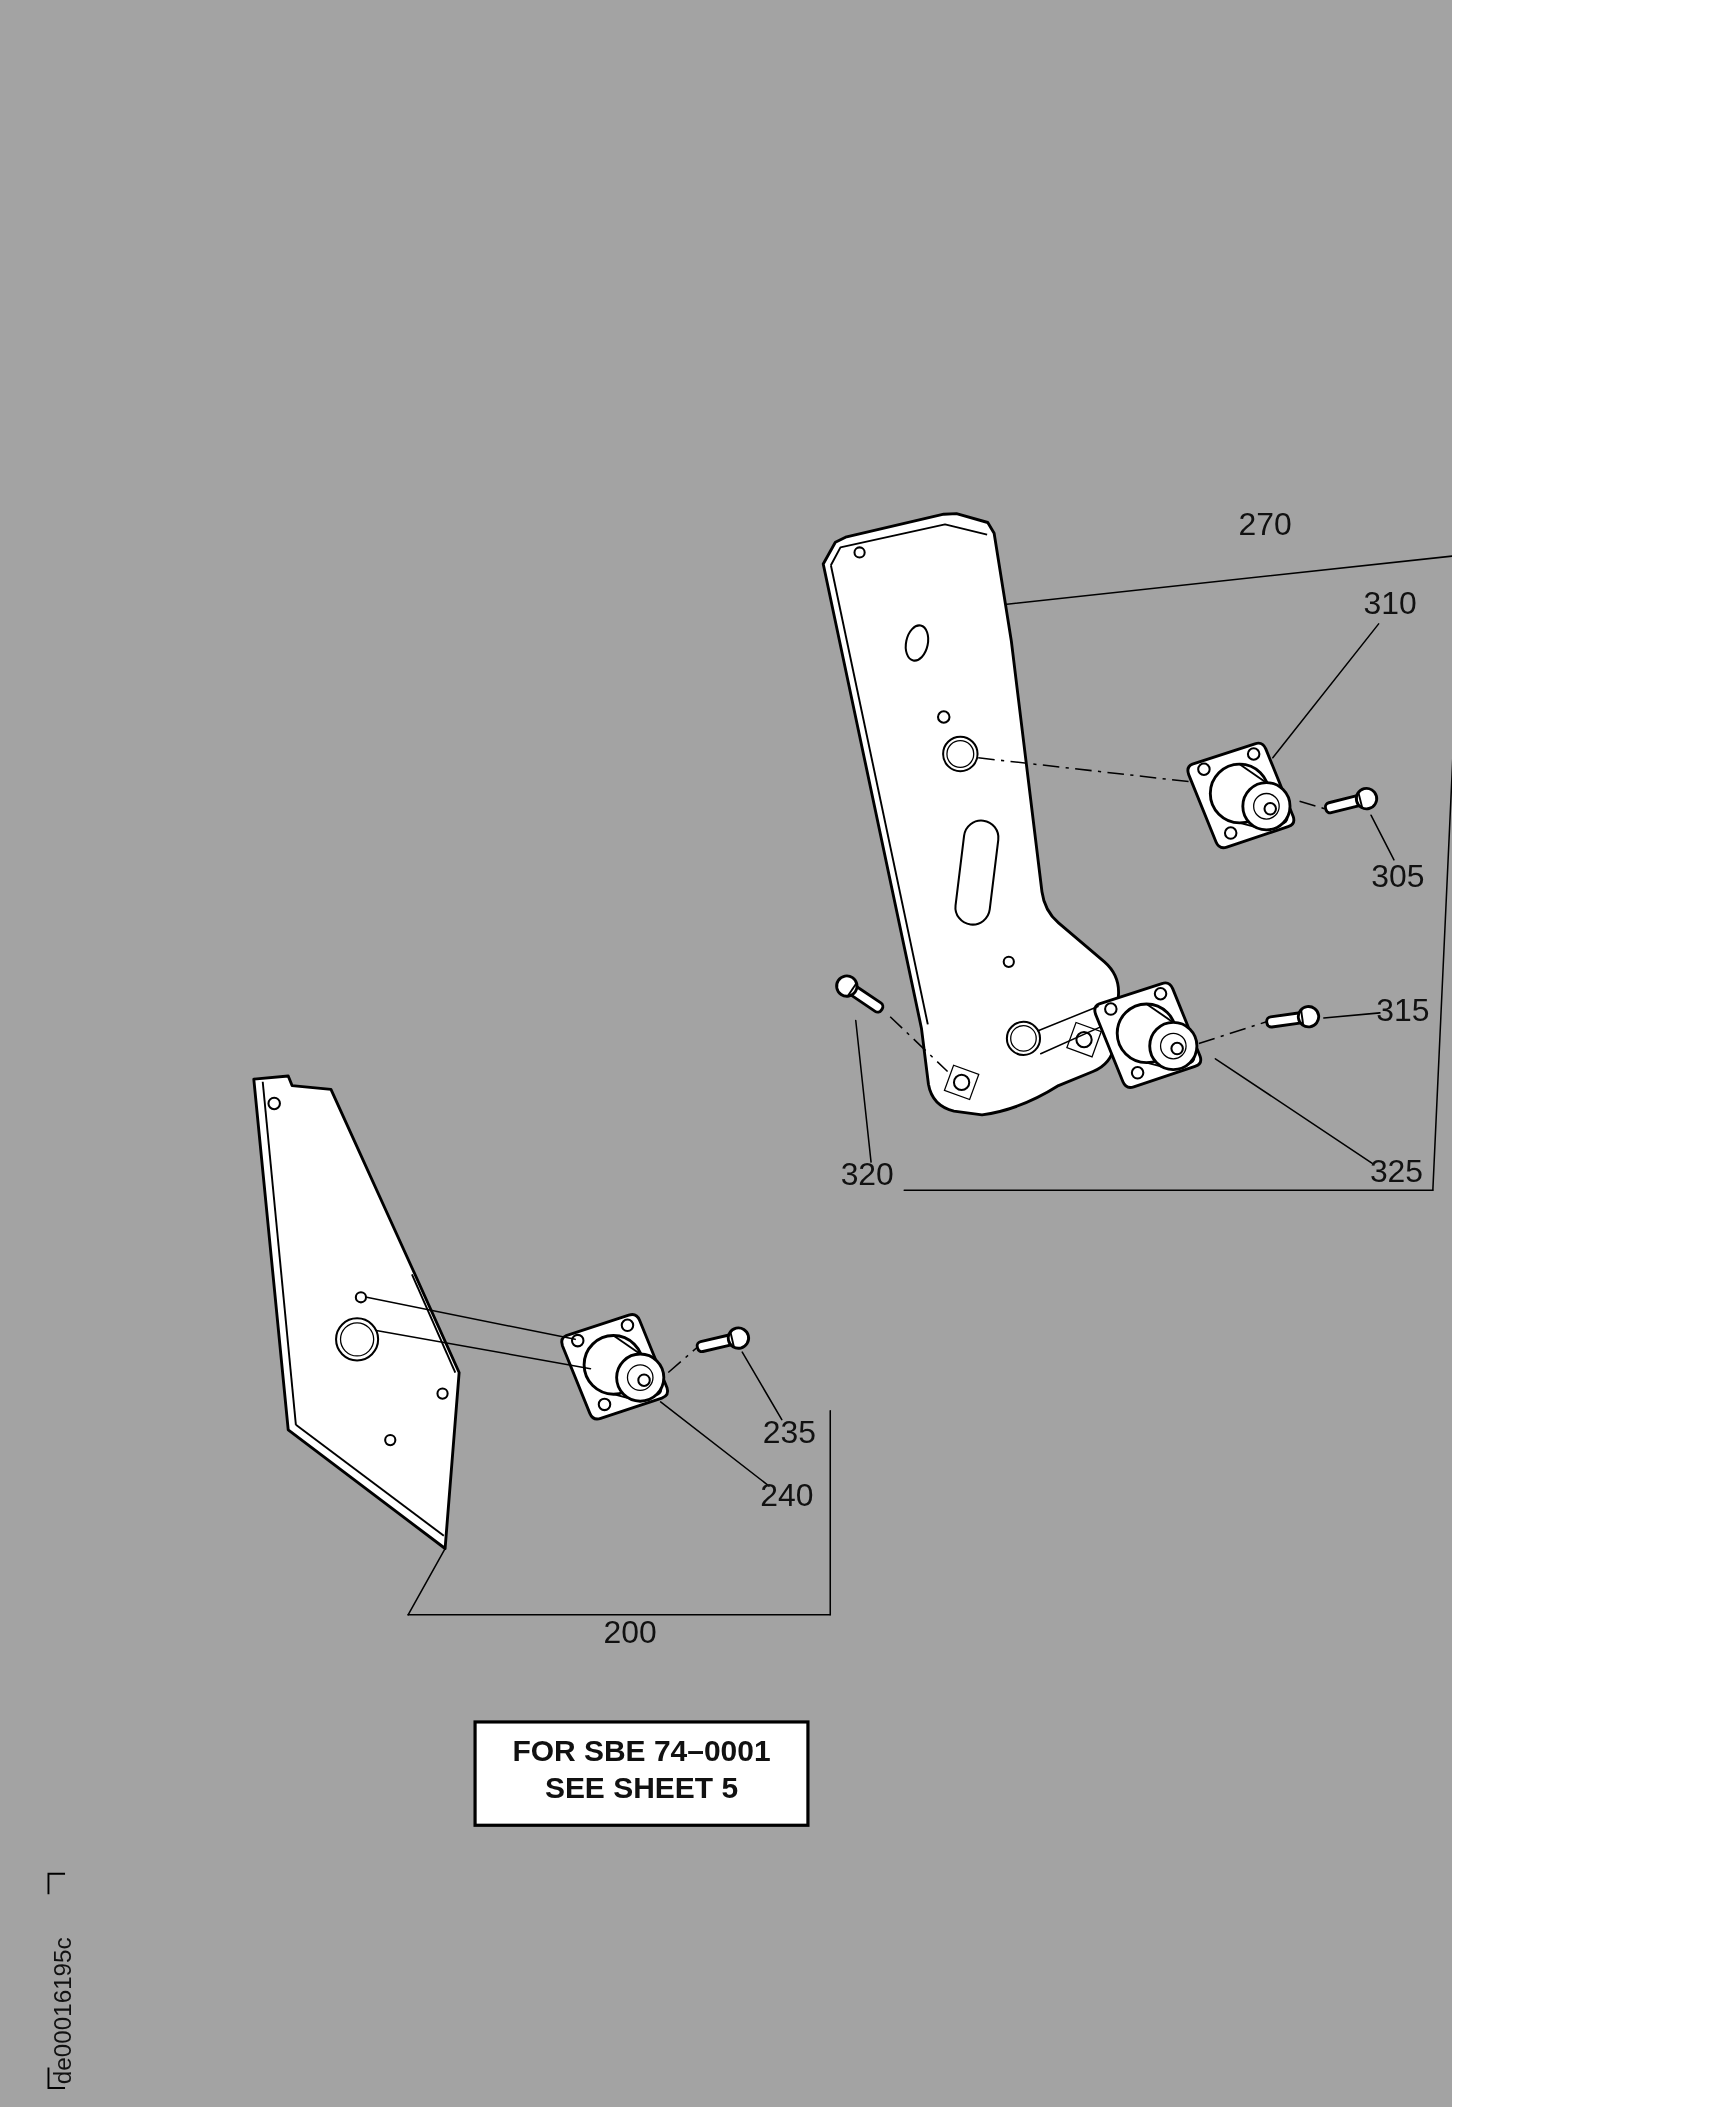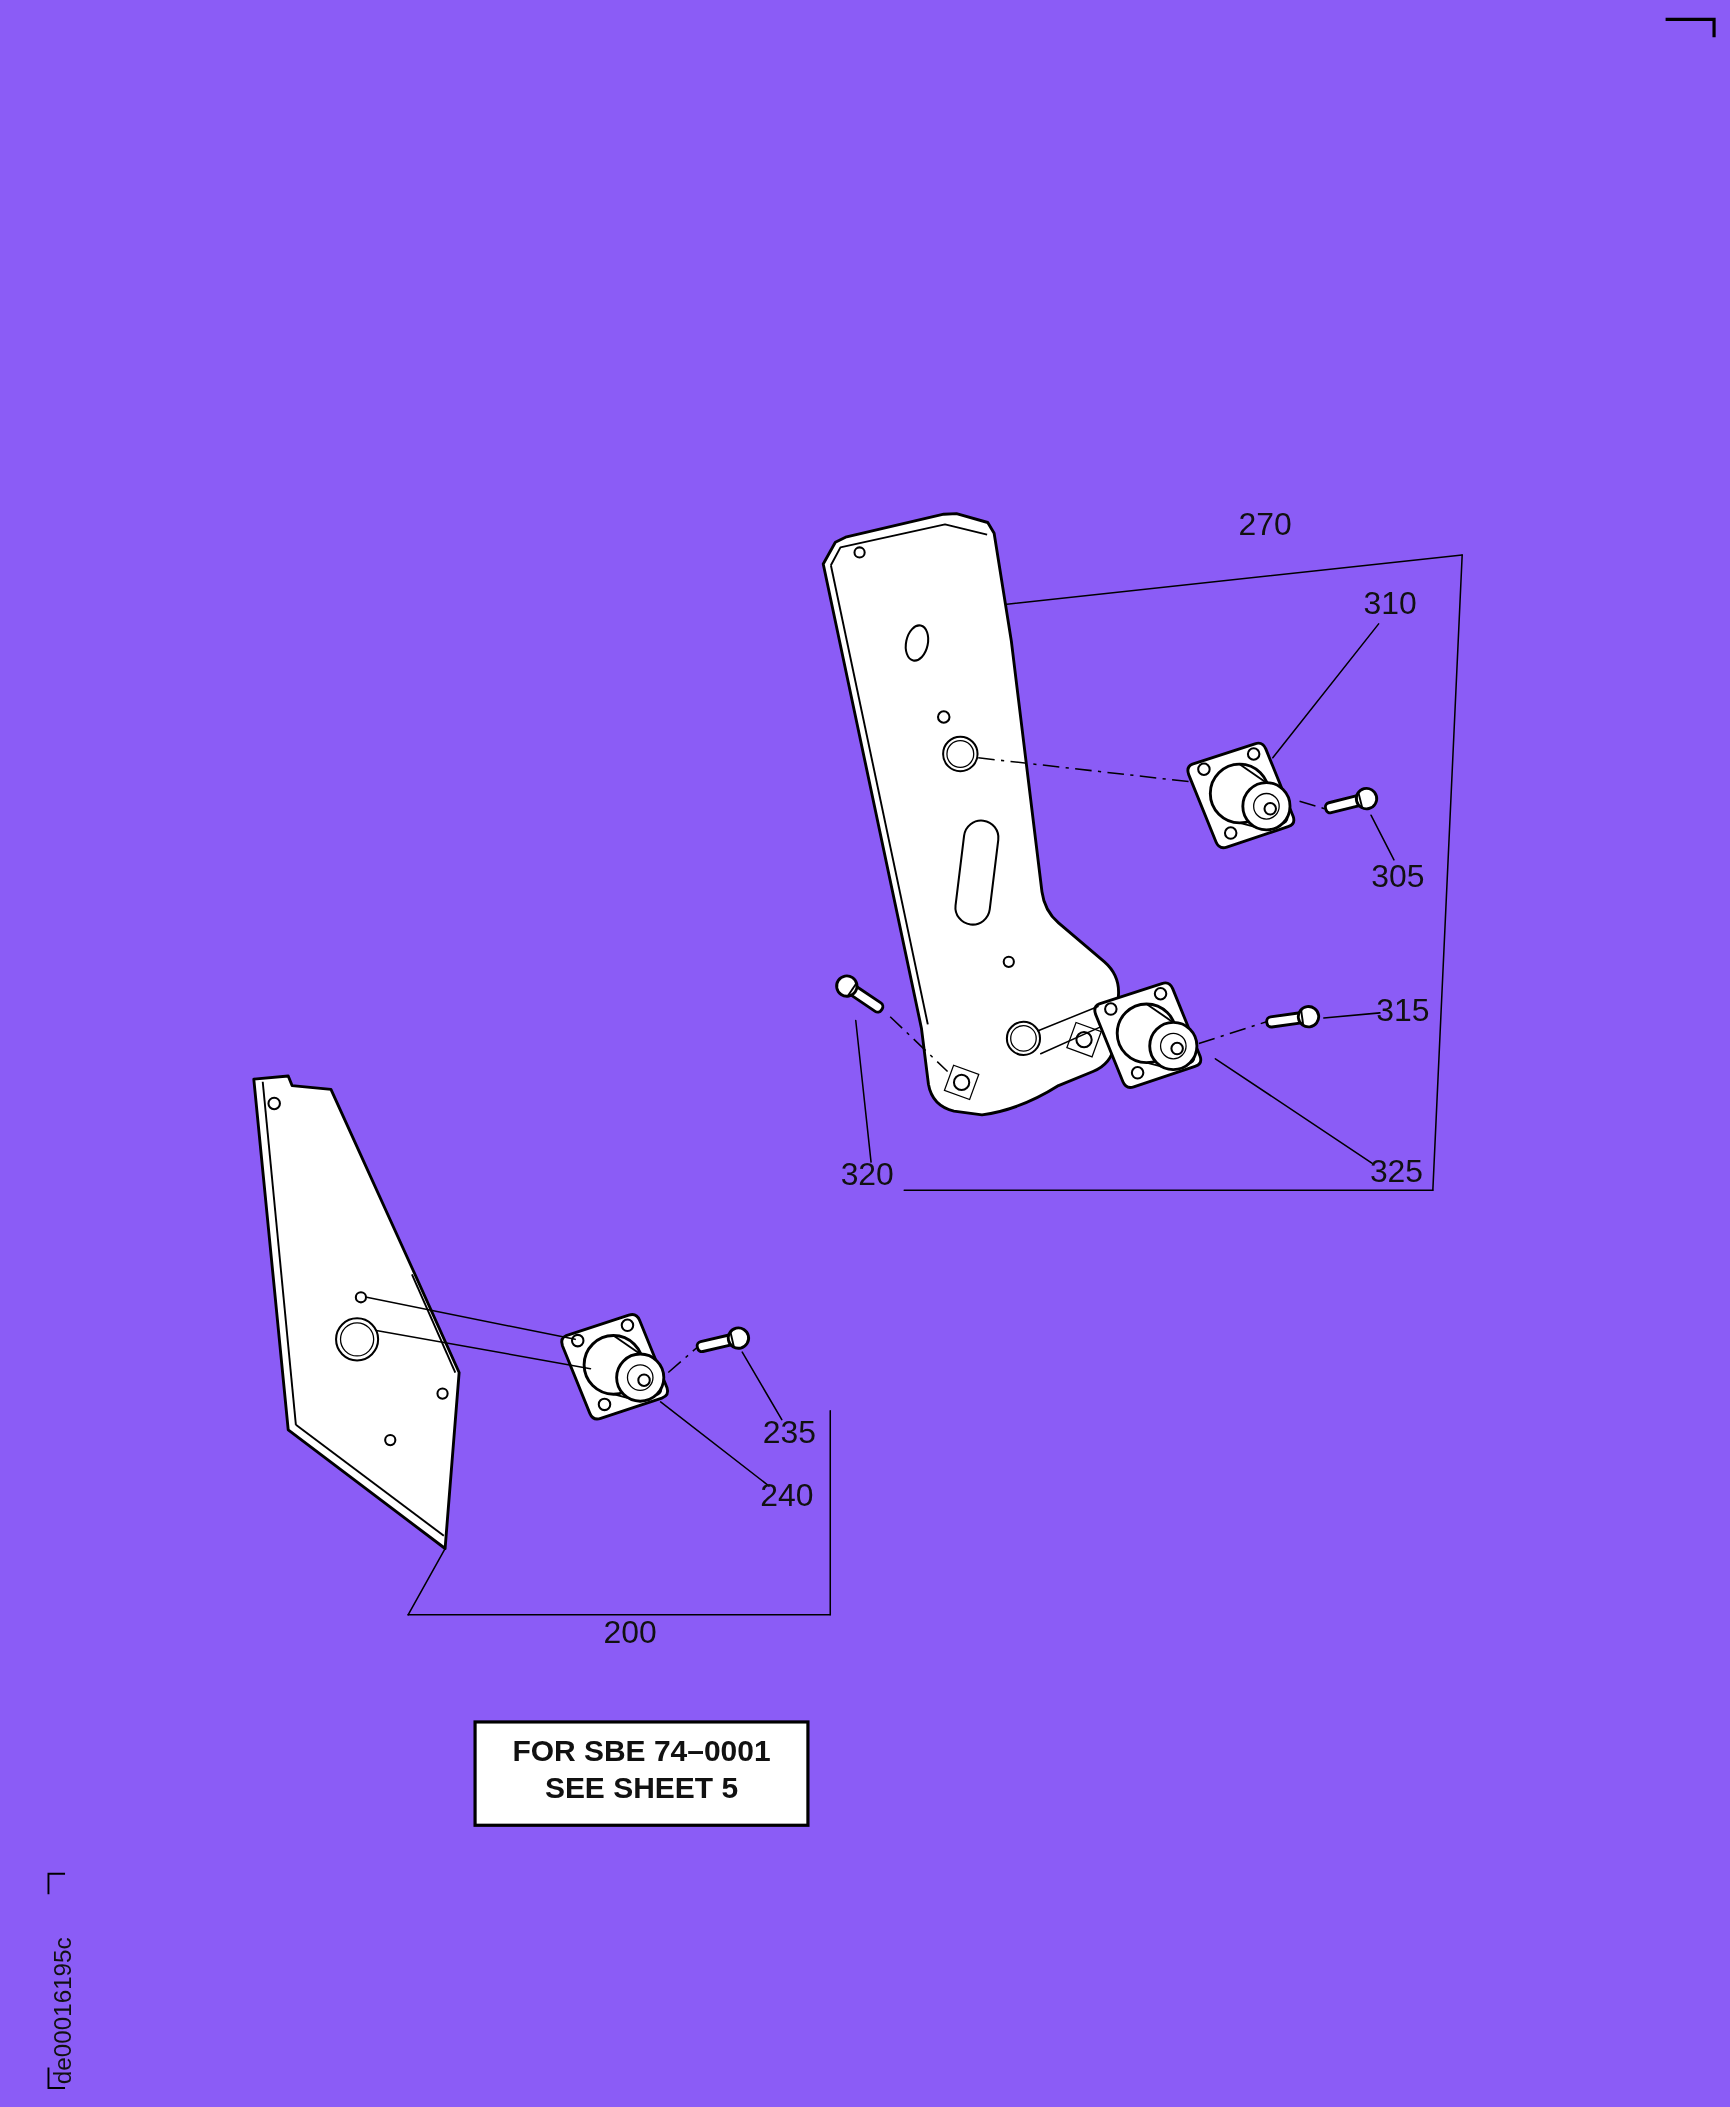--- a/index.html
+++ b/index.html
@@ -1,16 +1,16 @@
 <!DOCTYPE html>
 <html style="font-size:10.2px"><head>
 <meta charset="utf-8">
 <style>
   html,body{margin:0;padding:0;background:#ffffff;}
-  .page{position:relative;width:1730px;height:2108px;background:#8b5cf6;overflow:hidden;}
+  .page{position:relative;width:1452px;height:2108px;background:#a3a3a3;overflow:hidden;}
   svg{display:block;}
   .outline{fill:#ffffff;stroke:#000000;stroke-width:4.5;stroke-linejoin:round;stroke-linecap:round;}
   .rim{fill:none;stroke:#000000;stroke-width:3;stroke-linejoin:round;}
   .hole{fill:#ffffff;stroke:#000000;stroke-width:3.2;}
   .hole-thin{fill:none;stroke:#000000;stroke-width:2;}
   .thin{fill:none;stroke:#000000;stroke-width:2.4;stroke-linecap:round;}
   .dashdot{fill:none;stroke:#000000;stroke-width:2.4;stroke-dasharray:26 10 5 10;}
   .callout{font-family:"Liberation Sans",sans-serif;font-size:50px;fill:#111111;}
   .mid{text-anchor:middle;}
   .note-text{font-family:"Liberation Sans",sans-serif;font-size:47px;font-weight:bold;fill:#111111;text-anchor:middle;}

